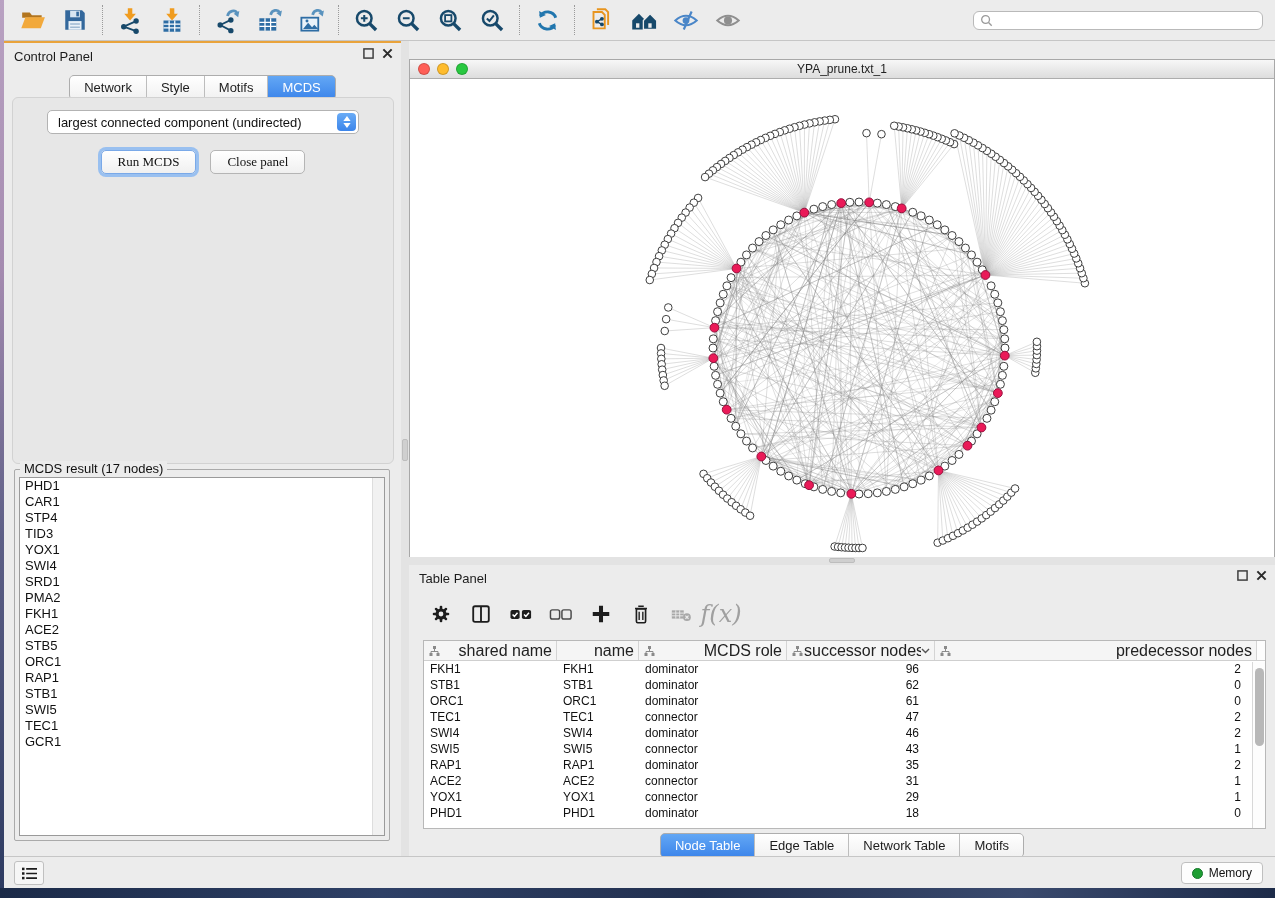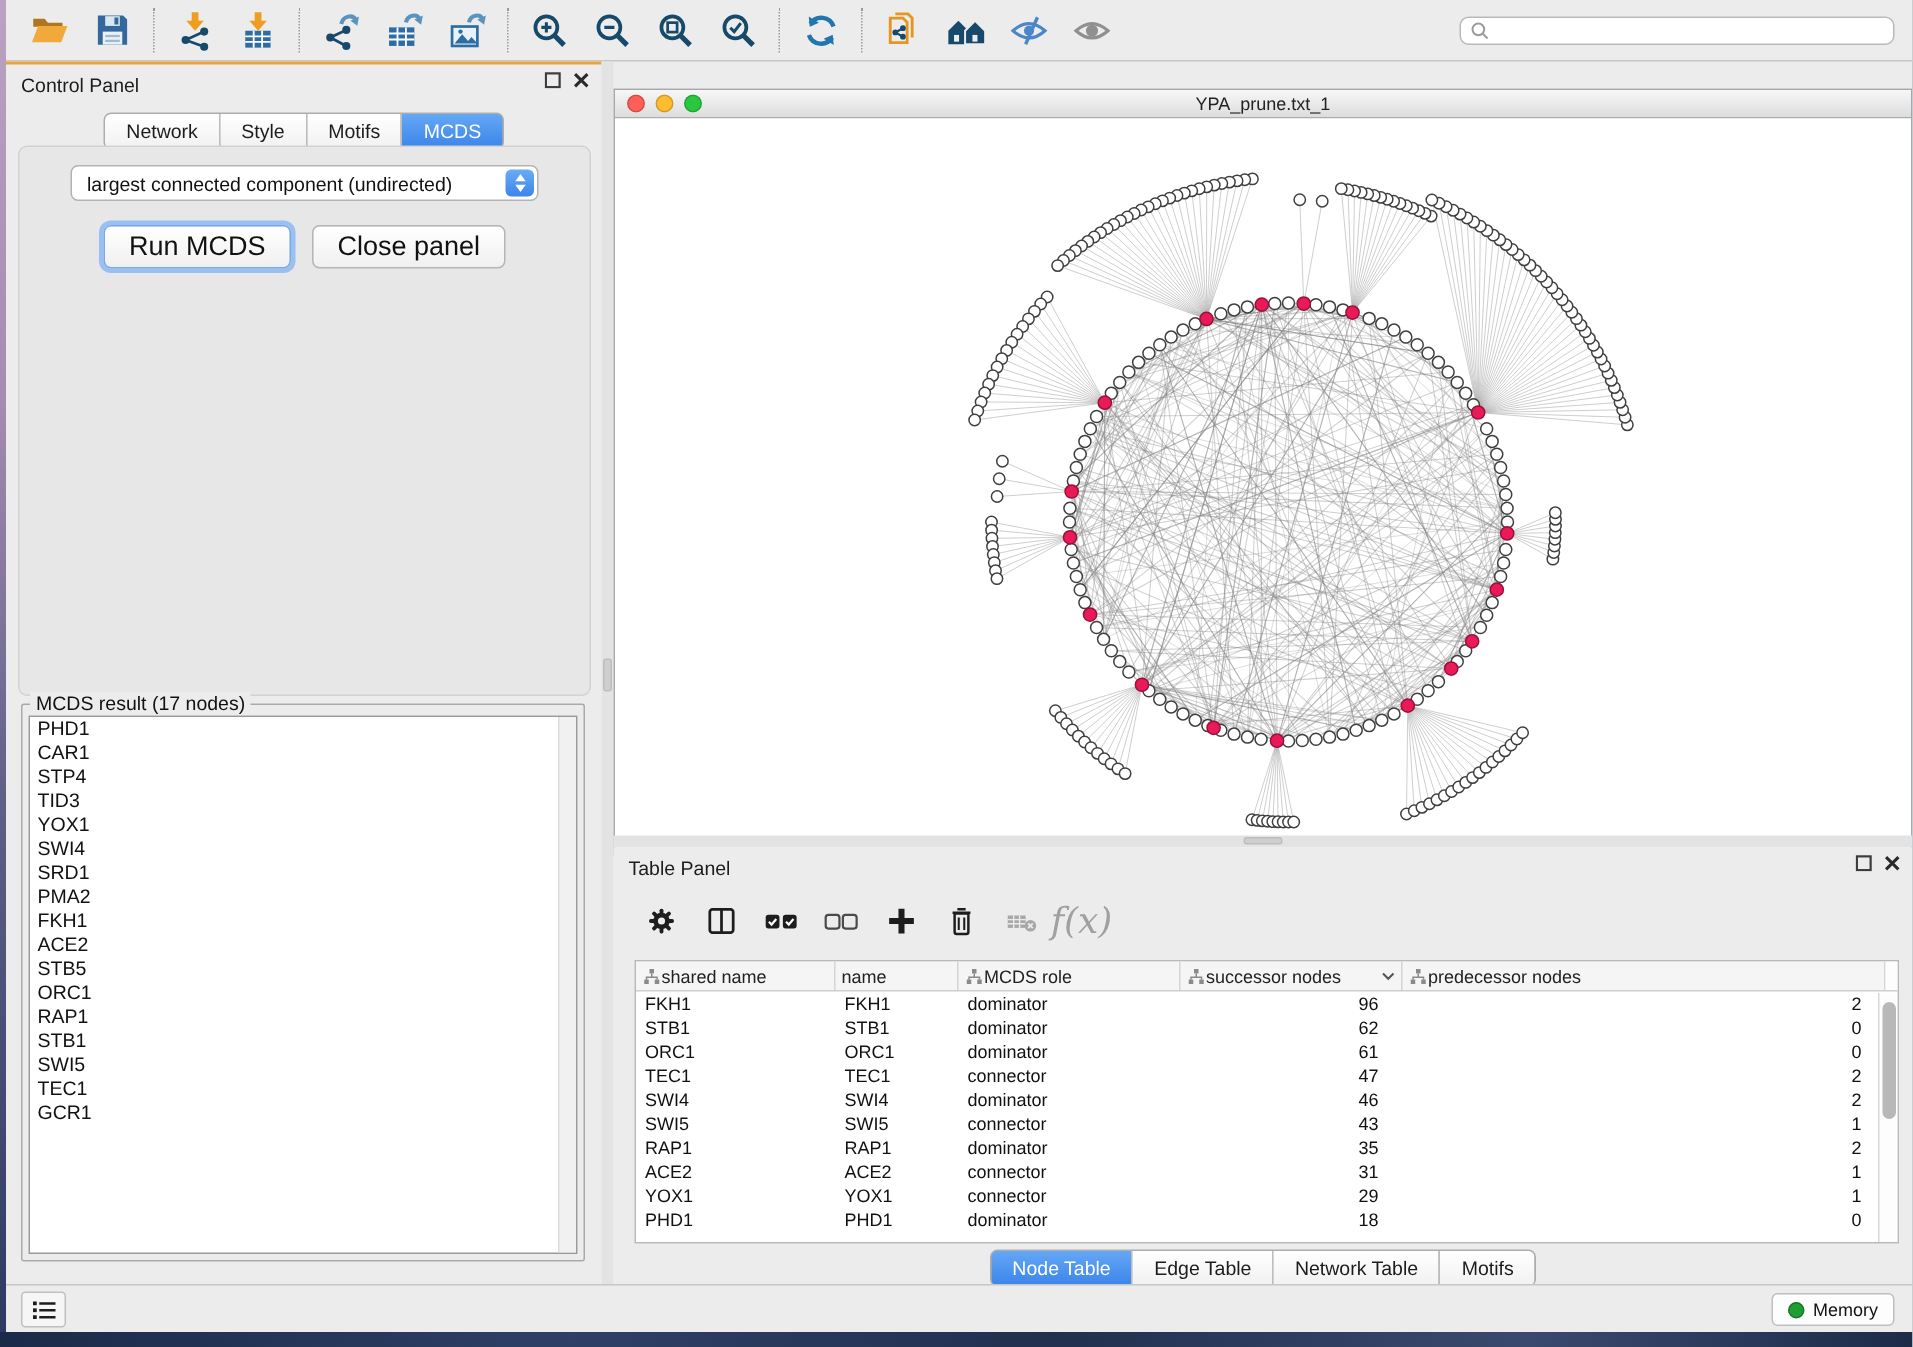--- a/index.html
+++ b/index.html
@@ -42,21 +42,21 @@
 
   .cp-body { position:absolute; left:8px; right:7px; top:54px; height:367px;
     background:#e7e7e7; border:1px solid #d2d2d2; border-radius:6px; }
   .opt-label { margin-top:18px; text-align:center; font-size:13px; color:#111; }
   .opt-select { position:relative; margin:12px auto 0; width:312px; height:24px; background:#fff;
     border:1px solid #b3b3b3; border-radius:5px; display:flex; align-items:center; padding:0 28px 0 10px;
     font-size:13px; color:#111; cursor:pointer; }
   .opt-stepper { position:absolute; right:2px; top:2px; width:19px; height:18px; border-radius:4px;
     background:linear-gradient(#6aacf6,#3c85ea); display:flex; flex-direction:column; align-items:center; justify-content:center; gap:2px; }
   .btn-row { margin-top:16px; display:flex; justify-content:center; gap:14px; }
-  .mac-btn { font-family:Liberation Sans, sans-serif; font-size:18px; color:#111; padding:3px 16px;
+  .mac-btn { font-family:Liberation Serif, serif; font-size:13px; color:#111; padding:3px 16px;
     background:linear-gradient(#ffffff,#f0f0f0); border:1px solid #b5b5b5; border-radius:5px; cursor:pointer; }
   .mac-btn.focused { box-shadow:0 0 0 3px rgba(110,170,245,.65); border-color:#7aa9e8; }
 
   .result-group { position:absolute; left:10px; right:11px; top:426px; height:372px; }
   .result-legend { position:absolute; left:6px; top:-8px; background:#ececec; padding:0 4px;
     font-size:13px; color:#111; z-index:2; }
   .result-frame { position:absolute; inset:0; border:1px solid #aaa; border-radius:2px; }
   .result-list { position:absolute; left:5px; right:5px; top:8px; bottom:5px; background:#fff;
     border:1px solid #9a9a9a; overflow:hidden; }
   .result-item { font-size:13px; color:#111; line-height:16px; padding-left:5px; }
@@ -84,21 +84,21 @@
   
   .table-panel { position:absolute; left:0; top:524px; right:0; bottom:0; background:#ececec; }
   .tp-toolbar { position:absolute; left:14px; top:24px; height:50px; right:10px; display:flex; align-items:center; gap:4px; }
   .tp-btn { width:36px; height:36px; background:none; border:none; display:flex; align-items:center;
     justify-content:center; cursor:pointer; }
   .fx { font-family:"DejaVu Serif", serif; font-style:italic; font-size:24px; color:#a0a0a0; }
   .tbl-box { position:absolute; left:14px; right:9px; top:75px; height:189px; background:#fff;
     border:1px solid #b8b8b8; overflow:hidden; }
   .tbl-header { display:flex; height:20px; background:#f5f5f5; border-bottom:1px solid #cfcfcf; }
   .th { display:flex; align-items:center; border-right:1px solid #d4d4d4; padding:0 4px; cursor:pointer; }
-  .th .th-label { flex:1; text-align:left; font-size:12px; color:#222; white-space:nowrap; overflow:hidden; }
+  .th .th-label { flex:1; text-align:right; font-size:16px; color:#222; white-space:nowrap; overflow:hidden; }
   .tr { display:flex; height:16px; align-items:center; cursor:pointer; }
   .td { font-size:12px; color:#111; padding:0 6px; white-space:nowrap; overflow:hidden; }
   .td.num { text-align:right; padding-right:16px; }
   .tbl-scroll { position:absolute; right:0; top:21px; bottom:0; width:13px; background:#fdfdfd; border-left:1px solid #d8d8d8; }
   .tbl-thumb { position:absolute; left:2px; top:6px; width:9px; height:78px; background:#b8b8b8; border-radius:5px; cursor:pointer; }
   .tp-tabs { position:absolute; left:0; right:0; top:268px; display:flex; justify-content:center; }
 
   
   .statusbar { position:absolute; left:0; right:0; bottom:0; height:32px; background:#ececec;
     border-top:1px solid #c6c6c6; }

